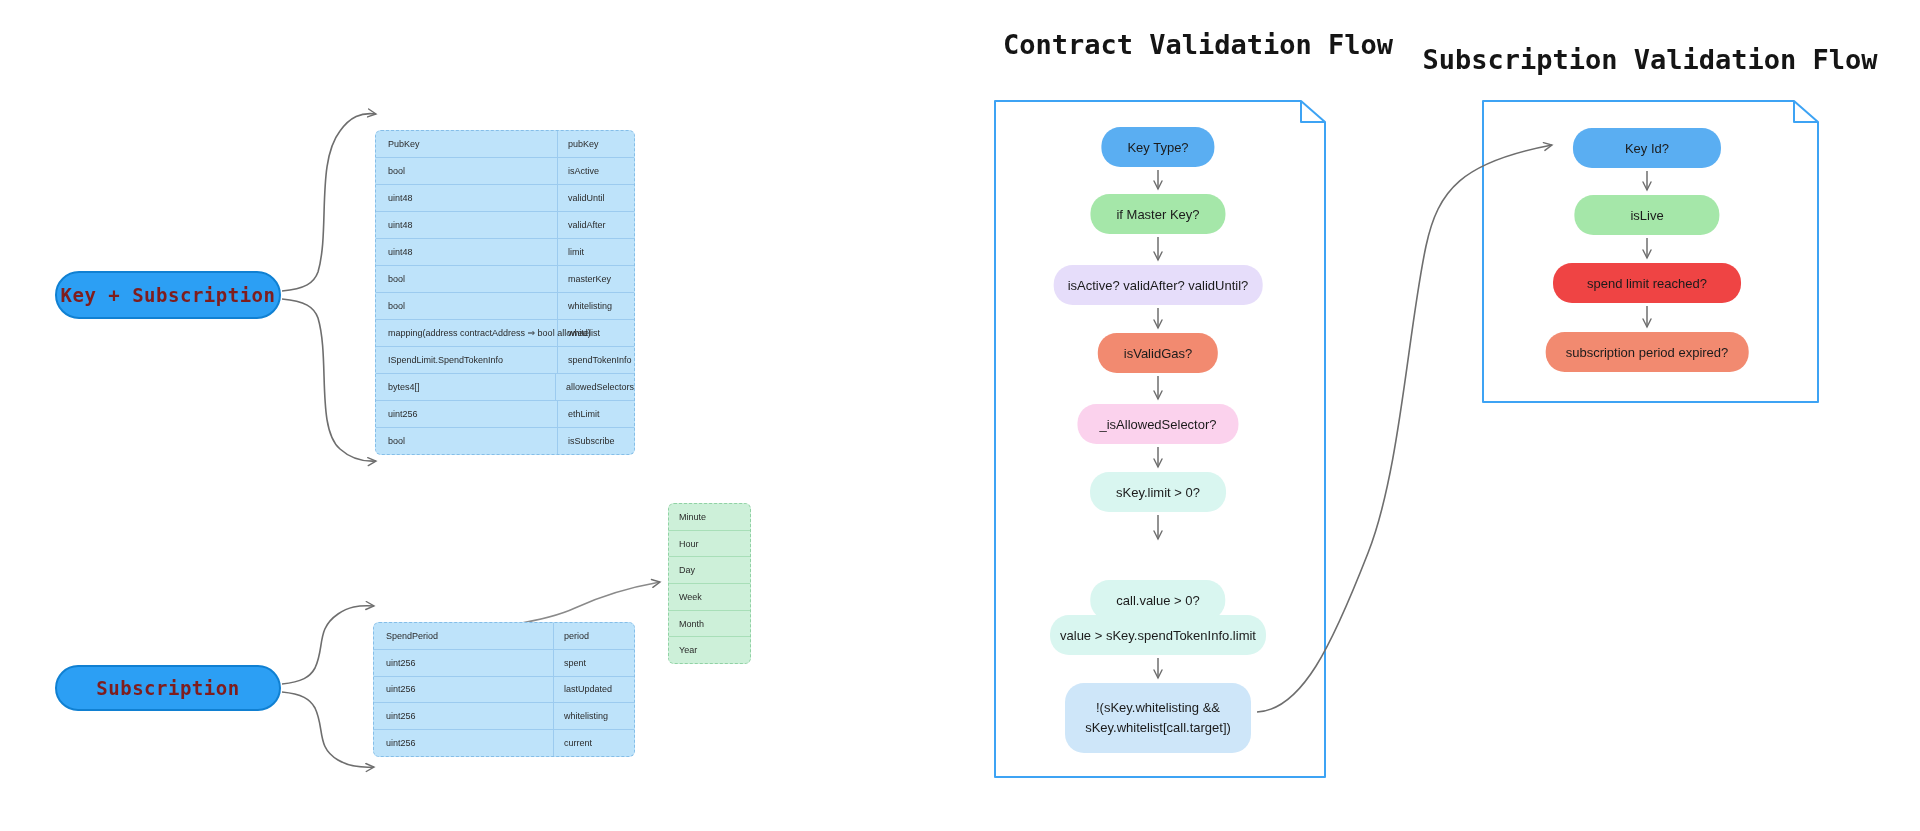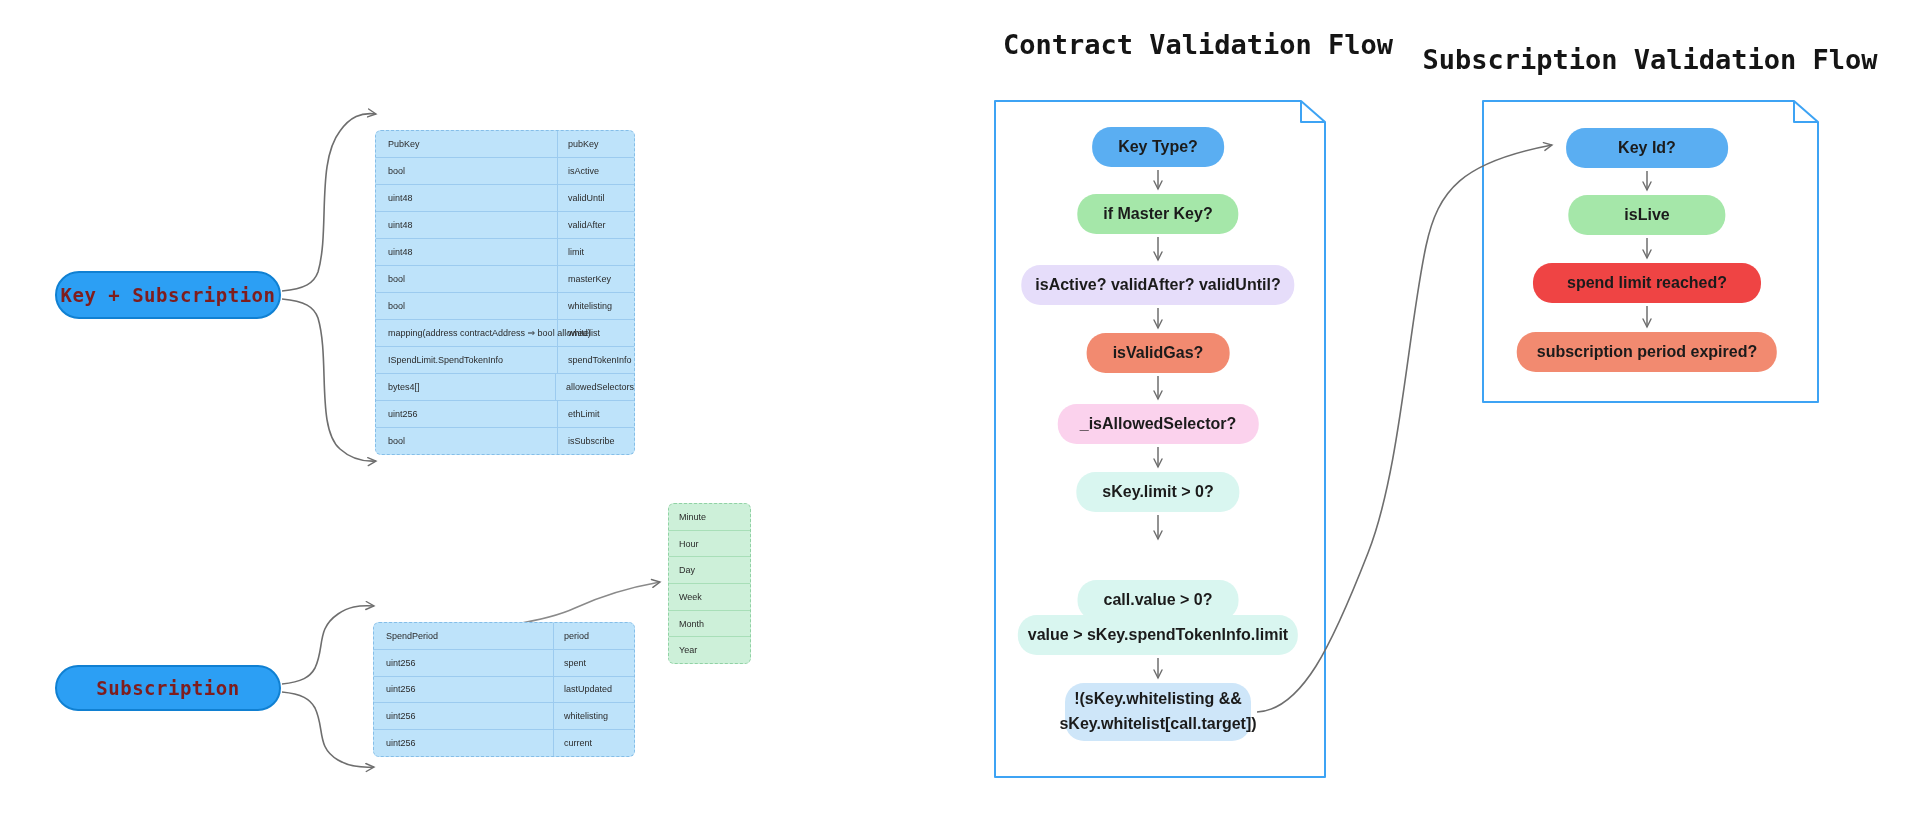--- a/index.html
+++ b/index.html
@@ -32,22 +32,22 @@
   .period-row:first-child{border-top:none;}
 
   
   .flow-title{position:absolute;transform:translateX(-50%);white-space:nowrap;
     font-family:"DejaVu Sans Mono","Liberation Mono",monospace;font-weight:bold;
     font-size:27px;color:#151515;}
 
   
   .flow-node{position:absolute;transform:translateX(-50%);display:flex;align-items:center;justify-content:center;
     height:40px;border-radius:19px;padding:0 26px;white-space:nowrap;
-    font-size:16px;color:#1b1b1b;text-align:center;box-sizing:border-box;font-weight:bold;}
-  .flow-node.wrap{white-space:normal;width:186px;height:58px;padding:0 8px;line-height:1.55;}
+    font-size:13px;color:#1b1b1b;text-align:center;box-sizing:border-box;}
+  .flow-node.wrap{white-space:normal;width:186px;height:70px;padding:0 8px;line-height:1.55;}
 </style>
 </head>
 <body>
 
 <div id="canvas">
 
   <svg class="layer">
     <defs>
       <marker id="arrow" markerWidth="14" markerHeight="14" refX="9" refY="5" orient="auto" markerUnits="userSpaceOnUse">
         <path d="M1,1 L9,5 L1,9" fill="none" stroke="#6E6E6E" stroke-width="1.4" stroke-linecap="round"></path>

